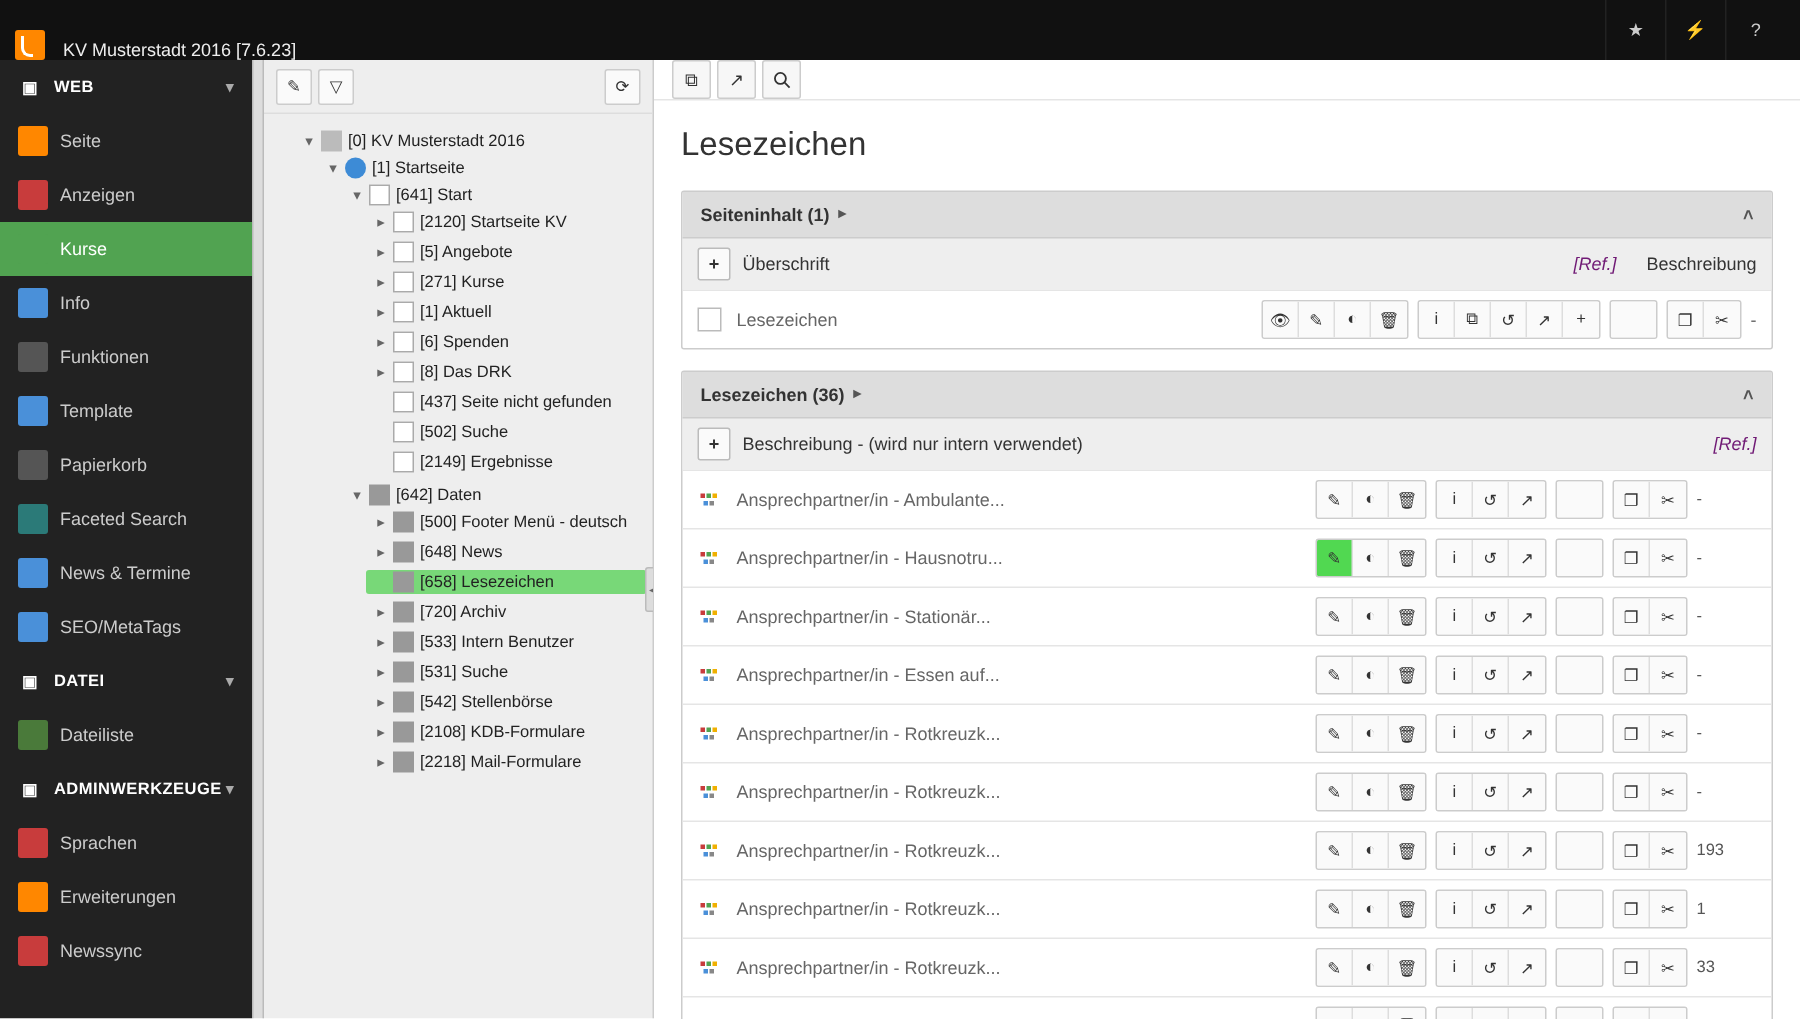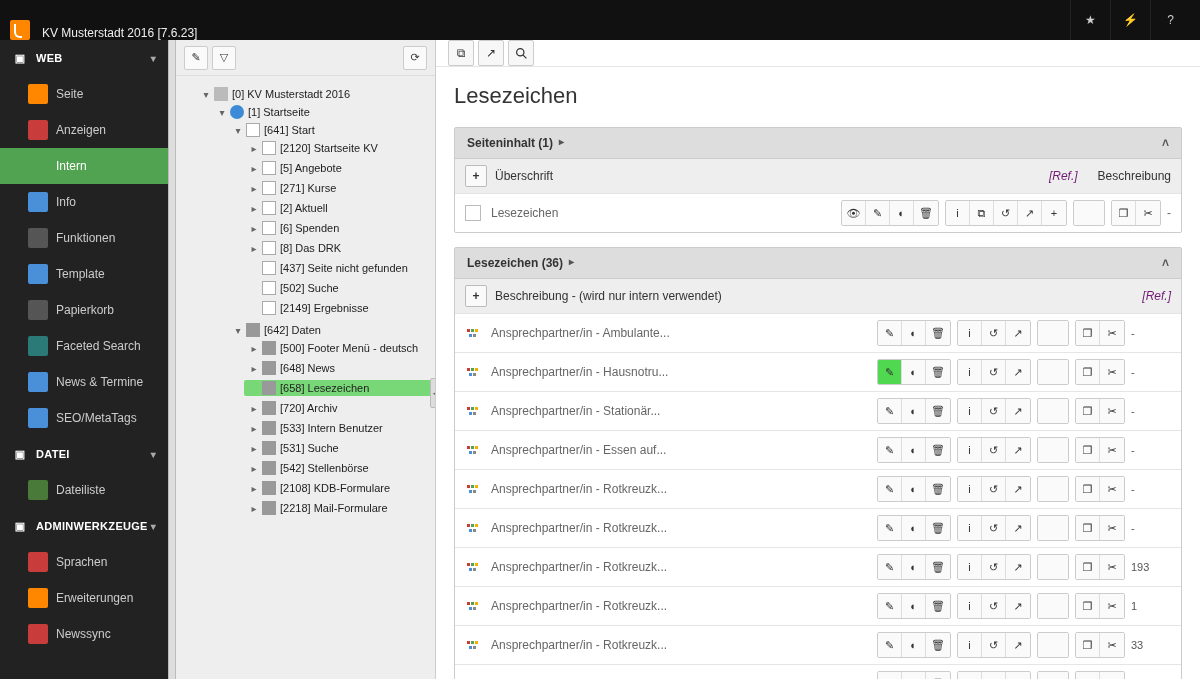--- a/index.html
+++ b/index.html
@@ -15,21 +15,21 @@
 .topbar .topicon { width: 40px; height: 40px; display:flex; align-items:center; justify-content:center; color:#ccc; border-left:1px solid #222; cursor:pointer; }
 
 
 .main { flex:1; display:flex; min-height:0; }
 
 
 .modmenu { width: 168px; background:#222; color:#ccc; display:flex; flex-direction:column; overflow-y:auto; }
 .modmenu .group { padding: 10px 12px; font-size:11px; font-weight:bold; color:#fff; display:flex; align-items:center; cursor:pointer; letter-spacing:.3px; }
 .modmenu .group .chev { margin-left:auto; font-size:10px; color:#aaa; }
 .modmenu .group .gicon { width:16px; height:16px; margin-right:8px; display:inline-flex; align-items:center; justify-content:center;}
-.modmenu .item { padding: 8px 12px 8px 28px; display:flex; align-items:center; cursor:pointer; font-size:12px; }
+.modmenu .item { padding: 8px 12px 8px 12px; display:flex; align-items:center; cursor:pointer; font-size:12px; }
 .modmenu .item.active { background:#51a351; color:#fff; }
 .modmenu .item .micon { width:20px; height:20px; margin-right:8px; border-radius:2px; display:inline-flex; align-items:center; justify-content:center; font-size:11px;}
 .mi-page{background:#ff8700;} .mi-view{background:#c83c3c;} .mi-list{background:#51a351;} .mi-info{background:#4a90d9;} .mi-func{background:#555;} .mi-trash{background:#555;} .mi-template{background:#4a90d9;} .mi-search{background:#2b7a78;} .mi-news{background:#4a90d9;} .mi-seo{background:#4a90d9;} .mi-url{background:#555;} .mi-file{background:#4a7a3a;} .mi-ext{background:#ff8700;} .mi-lang{background:#c83c3c;} .mi-rss{background:#c83c3c;}
 
 
 .divider { width:8px; background:#ddd; border-left:1px solid #bbb; border-right:1px solid #bbb; }
 
 
 .tree { width: 260px; background:#eee; display:flex; flex-direction:column; border-right:1px solid #ccc; }
 .tree .toolbar { height:36px; display:flex; align-items:center; padding:0 8px; gap:4px; border-bottom:1px solid #ddd;}
@@ -104,21 +104,21 @@
         <div class="item">
           <span class="micon mi-page"></span>
           <span>Seite</span>
         </div>
         <div class="item">
           <span class="micon mi-view"></span>
           <span>Anzeigen</span>
         </div>
         <div class="item active">
           <span class="micon mi-list"></span>
-          <span>Intern</span>
+          <span>Kurse</span>
         </div>
         <div class="item">
           <span class="micon mi-info"></span>
           <span>Info</span>
         </div>
         <div class="item">
           <span class="micon mi-func"></span>
           <span>Funktionen</span>
         </div>
         <div class="item">
@@ -218,21 +218,21 @@
                           <div class="row">
                             <span class="toggle">▸</span>
                             <span class="picon pi-page"></span>
                             <span class="label">[271] Kurse</span>
                           </div>
                         </li>
                         <li>
                           <div class="row">
                             <span class="toggle">▸</span>
                             <span class="picon pi-page"></span>
-                            <span class="label">[2] Aktuell</span>
+                            <span class="label">[1] Aktuell</span>
                           </div>
                         </li>
                         <li>
                           <div class="row">
                             <span class="toggle">▸</span>
                             <span class="picon pi-page"></span>
                             <span class="label">[6] Spenden</span>
                           </div>
                         </li>
                         <li>

